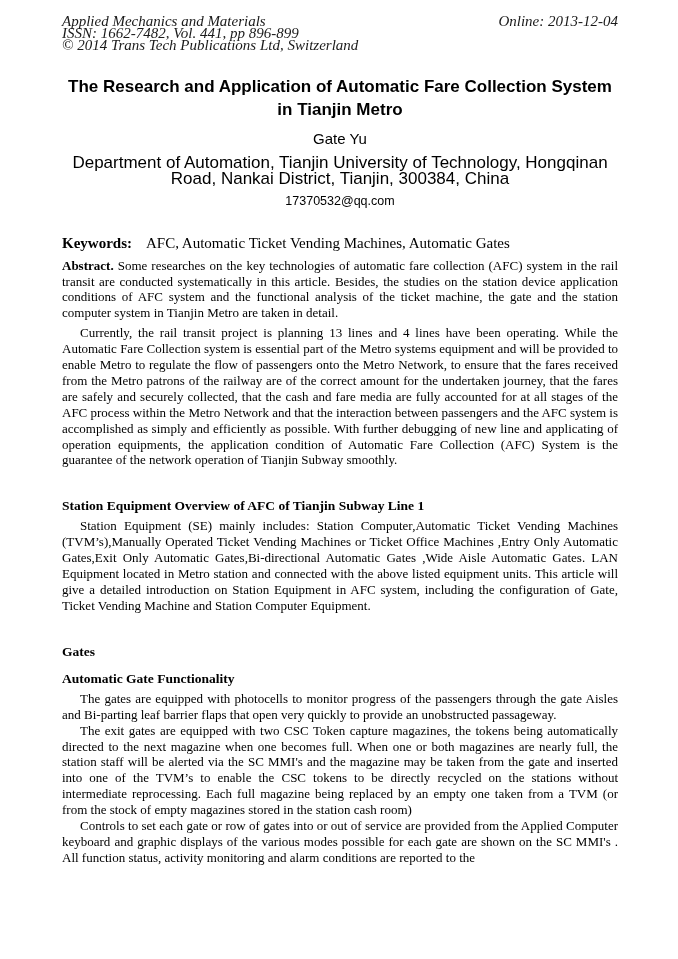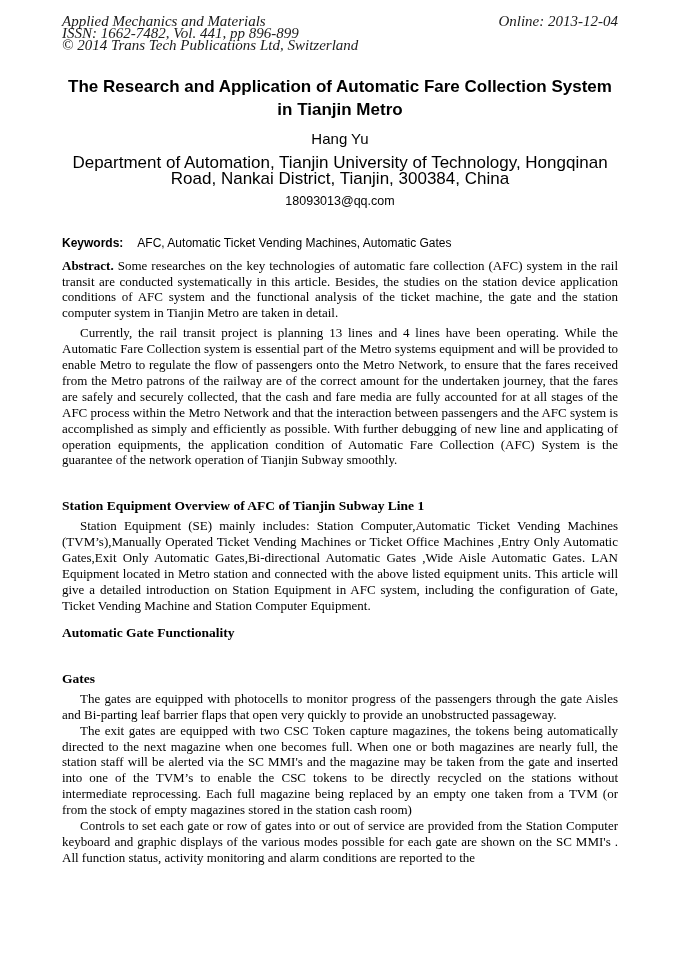--- a/index.html
+++ b/index.html
@@ -55,22 +55,22 @@
     margin: 0 auto 6px auto;
   }
   .paper-email {
     font-size: 12.5px;
     line-height: 16px;
     margin-bottom: 0;
   }
   
   .keywords-line {
     margin-top: 26px;
-    font-family: Liberation Sans, sans-serif;
-    font-size: 12px;
+    font-family: Liberation Serif, serif;
+    font-size: 15px;
     line-height: 16px;
   }
   .keywords-line .kw-label {
     font-weight: bold;
     margin-right: 14px;
   }
   
   .body-text {
     font-family: "Liberation Serif", "DejaVu Serif", serif;
     font-size: 13px;
@@ -110,44 +110,44 @@
     <div class="left-block">
       <div>Applied Mechanics and Materials</div>
       <div>ISSN: 1662-7482, Vol. 441, pp 896-899</div>
       <div>© 2014 Trans Tech Publications Ltd, Switzerland</div>
     </div>
     <div class="online-date">Online: 2013-12-04</div>
   </div>
 
   <div class="title-block">
     <div class="paper-title">The Research and Application of Automatic Fare Collection System in Tianjin Metro</div>
-    <div class="paper-author">Hang Yu</div>
+    <div class="paper-author">Gate Yu</div>
     <div class="paper-affiliation">Department of Automation, Tianjin University of Technology, Hongqinan Road, Nankai District, Tianjin, 300384, China</div>
-    <div class="paper-email">18093013@qq.com</div>
+    <div class="paper-email">17370532@qq.com</div>
   </div>
 
   <div class="keywords-line">
     <span class="kw-label">Keywords:</span><span>AFC, Automatic Ticket Vending Machines, Automatic Gates</span>
   </div>
 
   <div class="body-text abstract-para">
     <span class="abs-label">Abstract.</span><span> Some researches on the key technologies of automatic fare collection (AFC) system in the rail transit are conducted systematically in this article. Besides, the studies on the station device application conditions of AFC system and the functional analysis of the ticket machine, the gate and the station computer system in Tianjin Metro are taken in detail.</span>
   </div>
 
   <div class="body-text section-body">
     <p>Currently, the rail transit project is planning 13 lines and 4 lines have been operating. While the Automatic Fare Collection system is essential part of the Metro systems equipment and will be provided to enable Metro to regulate the flow of passengers onto the Metro Network, to ensure that the fares received from the Metro patrons of the railway are of the correct amount for the undertaken journey, that the fares are safely and securely collected, that the cash and fare media are fully accounted for at all stages of the AFC process within the Metro Network and that the interaction between passengers and the AFC system is accomplished as simply and efficiently as possible. With further debugging of new line and applicating of operation equipments, the application condition of Automatic Fare Collection (AFC) System is the guarantee of the network operation of Tianjin Subway smoothly.</p>
   </div>
 
   <h2 class="section-heading heading-gap-medium">Station Equipment Overview of AFC of Tianjin Subway Line 1</h2>
   <div class="body-text section-body">
     <p>Station Equipment (SE) mainly includes: Station Computer,Automatic Ticket Vending Machines (TVM’s),Manually Operated Ticket Vending Machines or Ticket Office Machines ,Entry Only Automatic Gates,Exit Only Automatic Gates,Bi-directional Automatic Gates ,Wide Aisle Automatic Gates. LAN Equipment located in Metro station and connected with the above listed equipment units. This article will give a detailed introduction on Station Equipment in AFC system, including the configuration of Gate, Ticket Vending Machine and Station Computer Equipment.</p>
   </div>
 
+  <h2 class="section-heading heading-gap-medium">Gates</h2>
+
   <h2 class="section-heading heading-gap-small">Automatic Gate Functionality</h2>
-
-  <h2 class="section-heading heading-gap-medium">Gates</h2>
   <div class="body-text section-body">
     <p>The gates are equipped with photocells to monitor progress of the passengers through the gate Aisles and Bi-parting leaf barrier flaps that open very quickly to provide an unobstructed passageway.</p>
     <p>The exit gates are equipped with two CSC Token capture magazines, the tokens being automatically directed to the next magazine when one becomes full. When one or both magazines are nearly full, the station staff will be alerted via the SC MMI's and the magazine may be taken from the gate and inserted into one of the TVM’s to enable the CSC tokens to be directly recycled on the stations without intermediate reprocessing. Each full magazine being replaced by an empty one taken from a TVM (or from the stock of empty magazines stored in the station cash room)</p>
-    <p>Controls to set each gate or row of gates into or out of service are provided from the Station Computer keyboard and graphic displays of the various modes possible for each gate are shown on the SC MMI's . All function status, activity monitoring and alarm conditions are reported to the</p>
+    <p>Controls to set each gate or row of gates into or out of service are provided from the Applied Computer keyboard and graphic displays of the various modes possible for each gate are shown on the SC MMI's . All function status, activity monitoring and alarm conditions are reported to the</p>
   </div>
 
 </div>
 
 </body></html>

